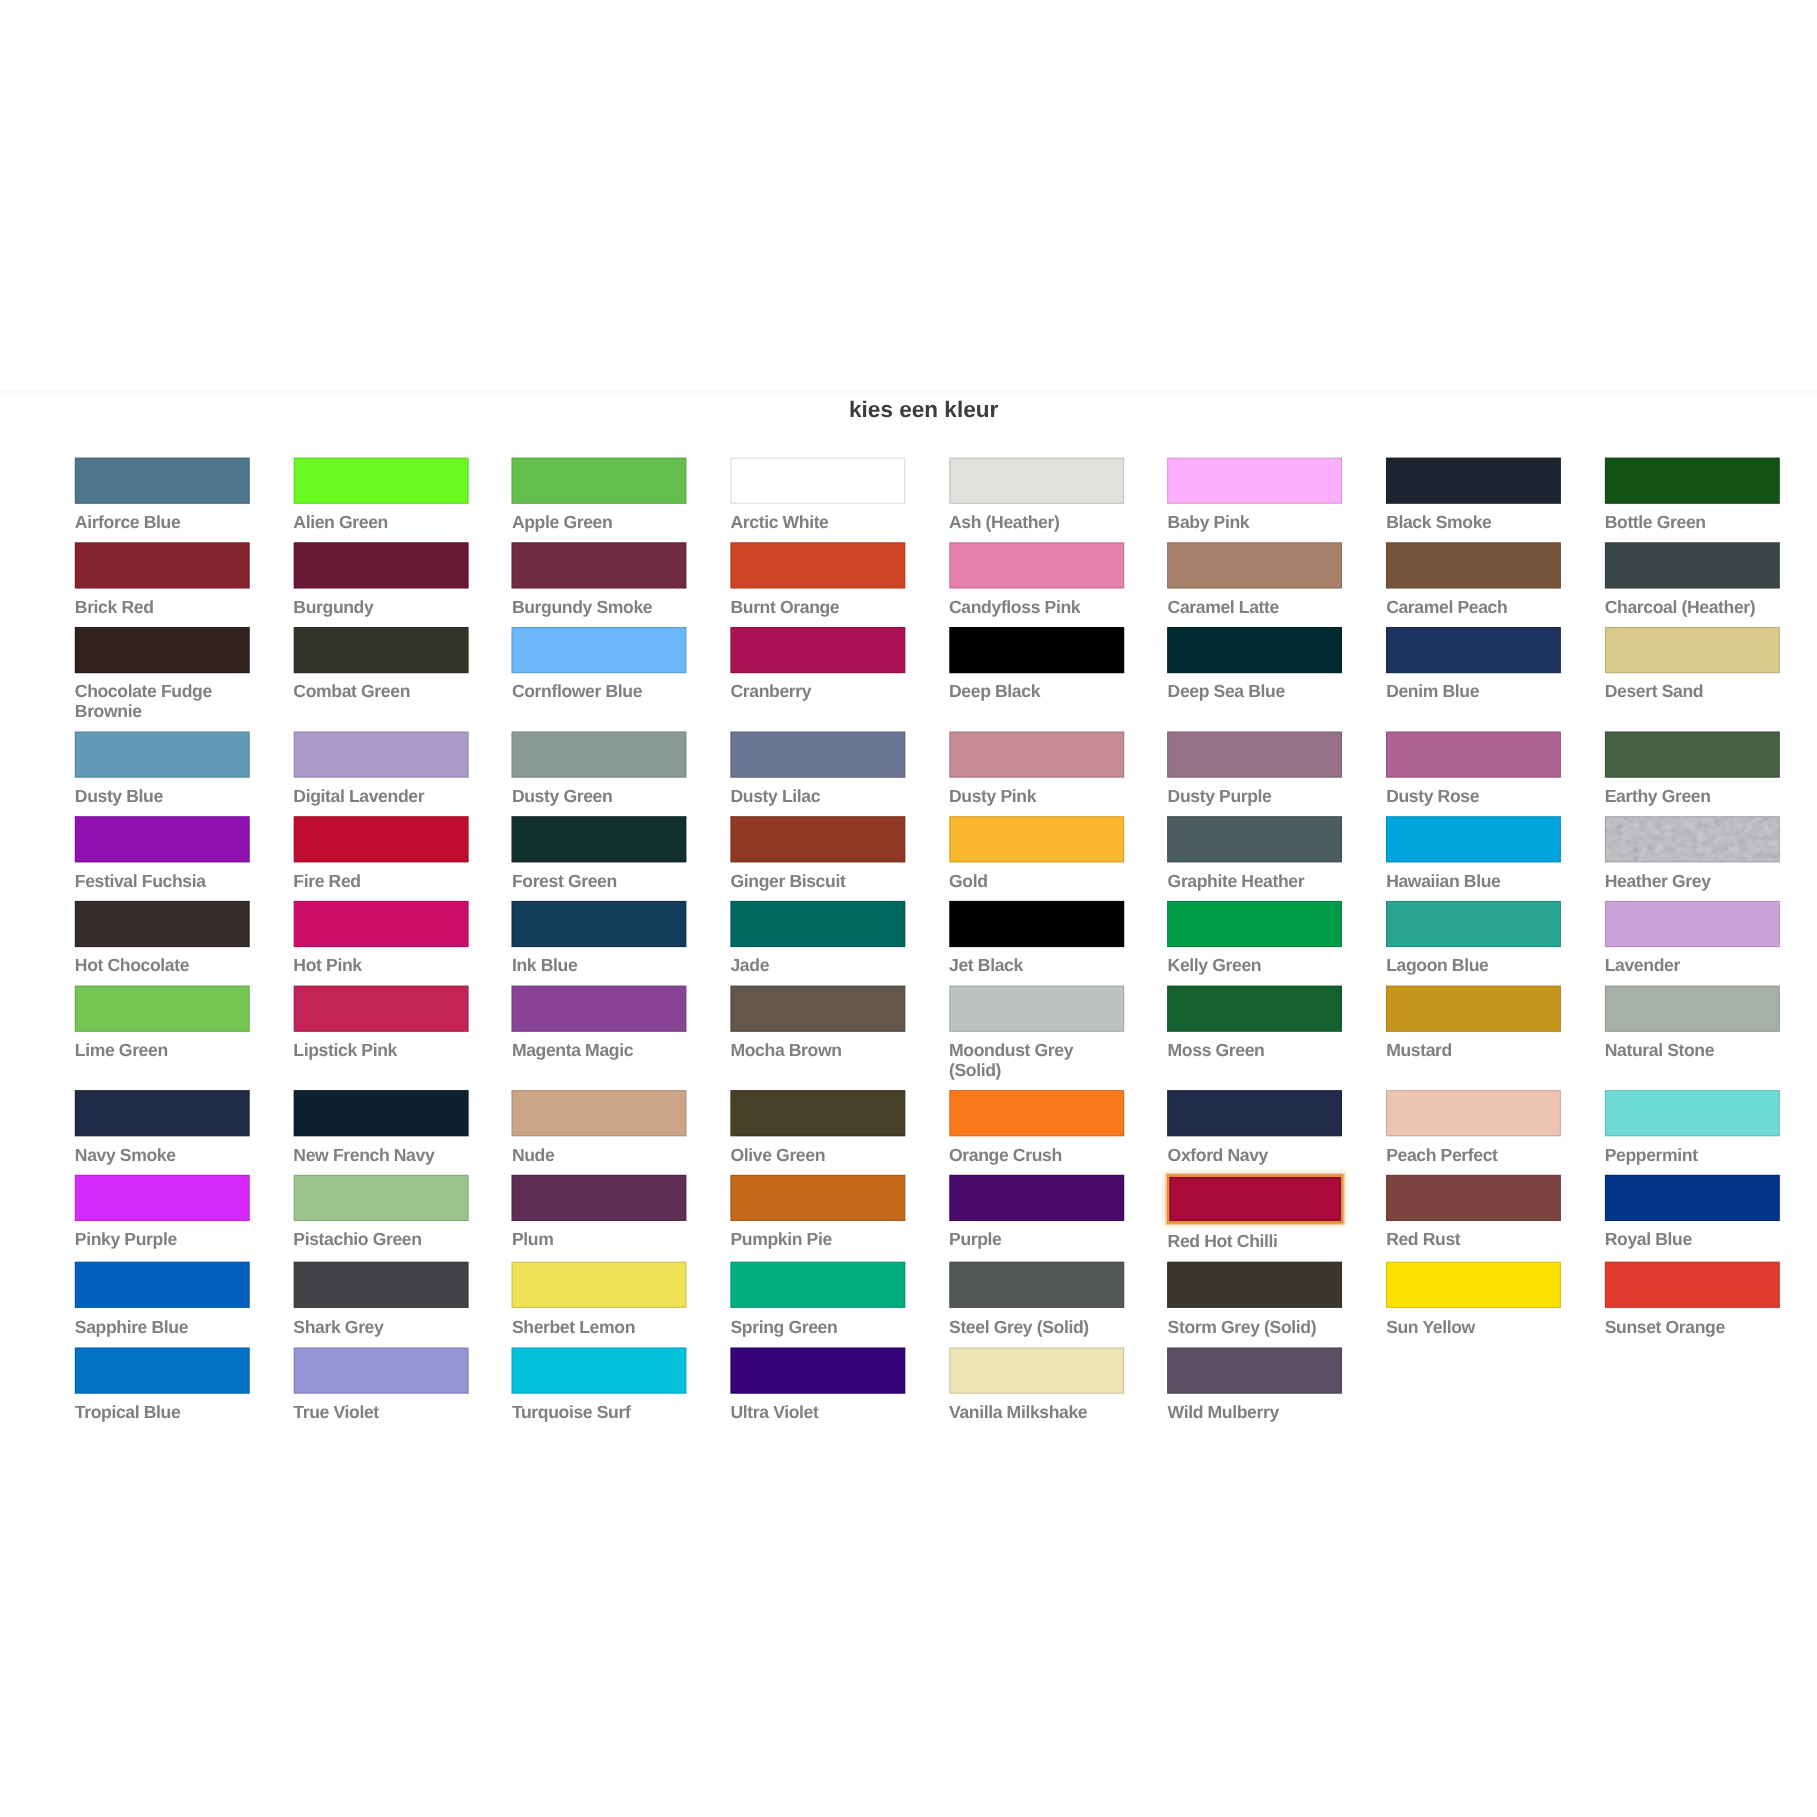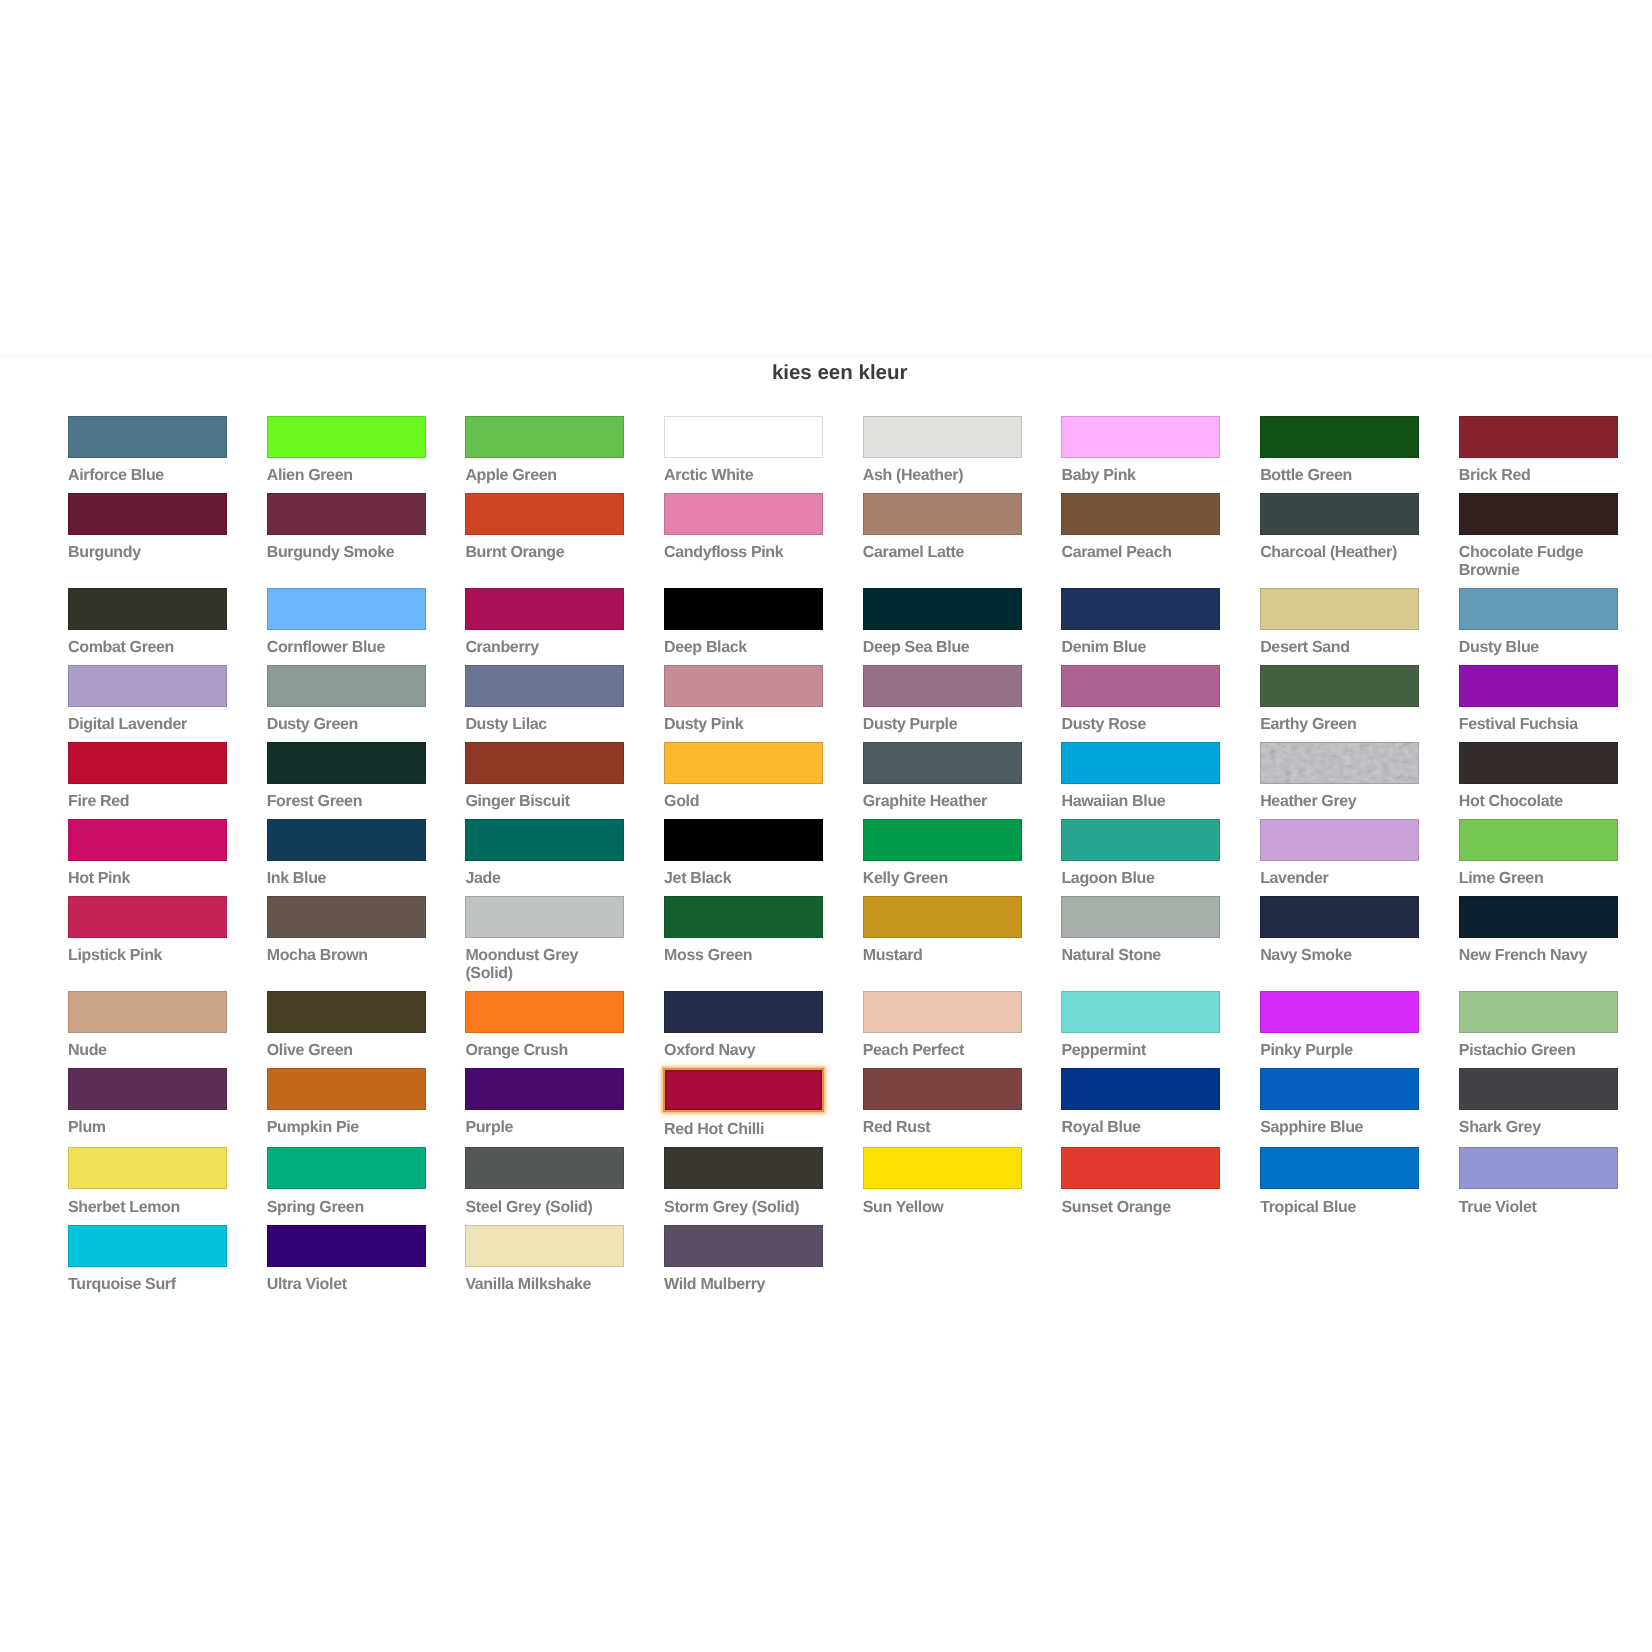--- a/index.html
+++ b/index.html
@@ -65,20 +65,24 @@
 </div>
       <div class="cell">
   <span class="sw" title="Ash (Heather)" style="background-color: rgb(224, 225, 220);"></span>
   <div class="lbl">Ash (Heather)</div>
 </div>
       <div class="cell">
   <span class="sw" title="Baby Pink" style="background-color: rgb(252, 175, 252);"></span>
   <div class="lbl">Baby Pink</div>
 </div>
       <div class="cell">
+  <span class="sw" title="Black Smoke" style="background-color: rgb(30, 37, 50);"></span>
+  <div class="lbl">Black Smoke</div>
+</div>
+      <div class="cell">
   <span class="sw" title="Bottle Green" style="background-color: rgb(18, 82, 21);"></span>
   <div class="lbl">Bottle Green</div>
 </div>
       <div class="cell">
   <span class="sw" title="Brick Red" style="background-color: rgb(133, 35, 46);"></span>
   <div class="lbl">Brick Red</div>
 </div>
       <div class="cell">
   <span class="sw" title="Burgundy" style="background-color: rgb(102, 26, 51);"></span>
   <div class="lbl">Burgundy</div>
@@ -241,20 +245,24 @@
 </div>
       <div class="cell">
   <span class="sw" title="Lime Green" style="background-color: rgb(117, 198, 82);"></span>
   <div class="lbl">Lime Green</div>
 </div>
       <div class="cell">
   <span class="sw" title="Lipstick Pink" style="background-color: rgb(195, 36, 85);"></span>
   <div class="lbl">Lipstick Pink</div>
 </div>
       <div class="cell">
+  <span class="sw" title="Magenta Magic" style="background-color: rgb(138, 68, 150);"></span>
+  <div class="lbl">Magenta Magic</div>
+</div>
+      <div class="cell">
   <span class="sw" title="Mocha Brown" style="background-color: rgb(100, 86, 75);"></span>
   <div class="lbl">Mocha Brown</div>
 </div>
       <div class="cell">
   <span class="sw" title="Moondust Grey (Solid)" style="background-color: rgb(188, 195, 193);"></span>
   <div class="lbl">Moondust Grey (Solid)</div>
 </div>
       <div class="cell">
   <span class="sw" title="Moss Green" style="background-color: rgb(22, 96, 47);"></span>
   <div class="lbl">Moss Green</div>

